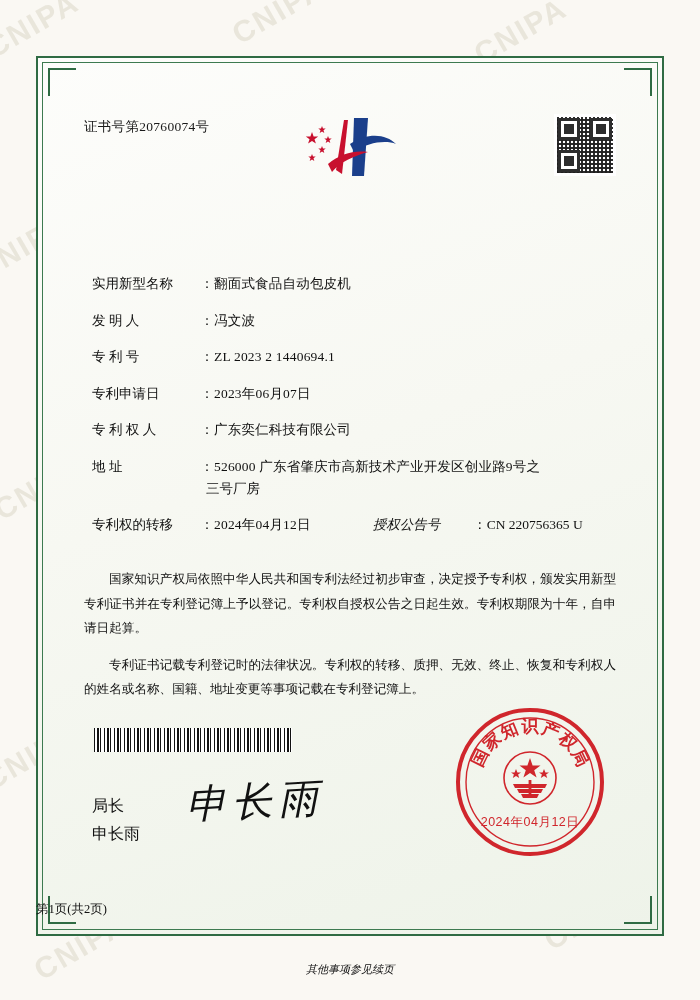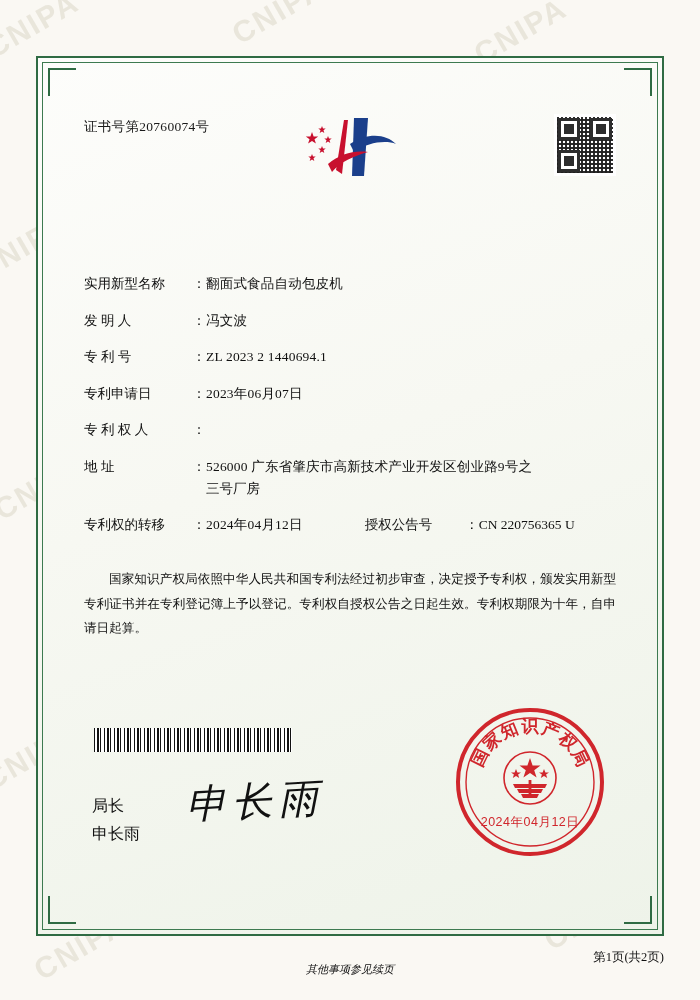--- a/index.html
+++ b/index.html
@@ -153,20 +153,21 @@
     right: 48px;
     top: 218px;
   }
   .row {
     display: flex;
     align-items: flex-start;
     margin-bottom: 17px;
     font-size: 13.5px;
     color: #111;
     line-height: 1.45;
+    margin-left: 8px;
   }
   .lbl {
     width: 108px;
     flex: 0 0 108px;
     display: flex;
     justify-content: space-between;
     letter-spacing: 0;
   }
   .colon {
     flex: 0 0 14px;
@@ -176,20 +177,21 @@
     flex: 1;
     letter-spacing: 0.2px;
   }
   .row.dual .val { flex: 0 0 auto; }
   .row.dual .lbl2 {
     width: 100px;
     flex: 0 0 100px;
     display: flex;
     justify-content: space-between;
     margin-left: 62px;
+    font-style: italic;
   }
   .val2 { flex: 1; }
 
   .addr-cont {
     margin-left: 122px;
     margin-top: -13px;
     margin-bottom: 17px;
     font-size: 13.5px;
     color: #111;
   }
@@ -264,24 +266,23 @@
     font-family: "Liberation Sans", sans-serif;
     letter-spacing: 0.5px;
   }
 
   
   .page-no {
     position: absolute;
     left: 0;
     right: 0;
     top: 845px;
-    text-align: right;
+    text-align: left;
     font-size: 12.5px;
     color: #111;
-    margin-top: 48px;
   }
   .footer-note {
     position: absolute;
     left: 0;
     right: 0;
     top: 962px;
     text-align: center;
     font-size: 11px;
     color: #111;
     z-index: 3;
@@ -365,20 +366,21 @@
 
       <div class="row">
         <span class="lbl">专利申请日</span>
         <span class="colon">：</span>
         <span class="val">2023年06月07日</span>
       </div>
 
       <div class="row">
         <span class="lbl">专 利 权 人</span>
         <span class="colon">：</span>
+        <span class="val">广东奕仁科技有限公司</span>
       </div>
 
       <div class="row">
         <span class="lbl">地 址</span>
         <span class="colon">：</span>
         <span class="val">526000 广东省肇庆市高新技术产业开发区创业路9号之</span>
       </div>
       <div class="addr-cont">三号厂房</div>
 
       <div class="row dual">
@@ -387,20 +389,21 @@
         <span class="val">2024年04月12日</span>
         <span class="lbl2">授权公告号</span>
         <span class="colon">：</span>
         <span class="val2">CN 220756365 U</span>
       </div>
 
     </div>
 
     <div class="paras">
       <p>国家知识产权局依照中华人民共和国专利法经过初步审查，决定授予专利权，颁发实用新型专利证书并在专利登记簿上予以登记。专利权自授权公告之日起生效。专利权期限为十年，自申请日起算。</p>
+      <p>专利证书记载专利登记时的法律状况。专利权的转移、质押、无效、终止、恢复和专利权人的姓名或名称、国籍、地址变更等事项记载在专利登记簿上。</p>
     </div>
 
     <div class="barcode"></div>
 
     <div class="sig-label">
       <div>局长</div>
       <div>申长雨</div>
     </div>
     <div class="sig-hand">申长雨</div>
 

